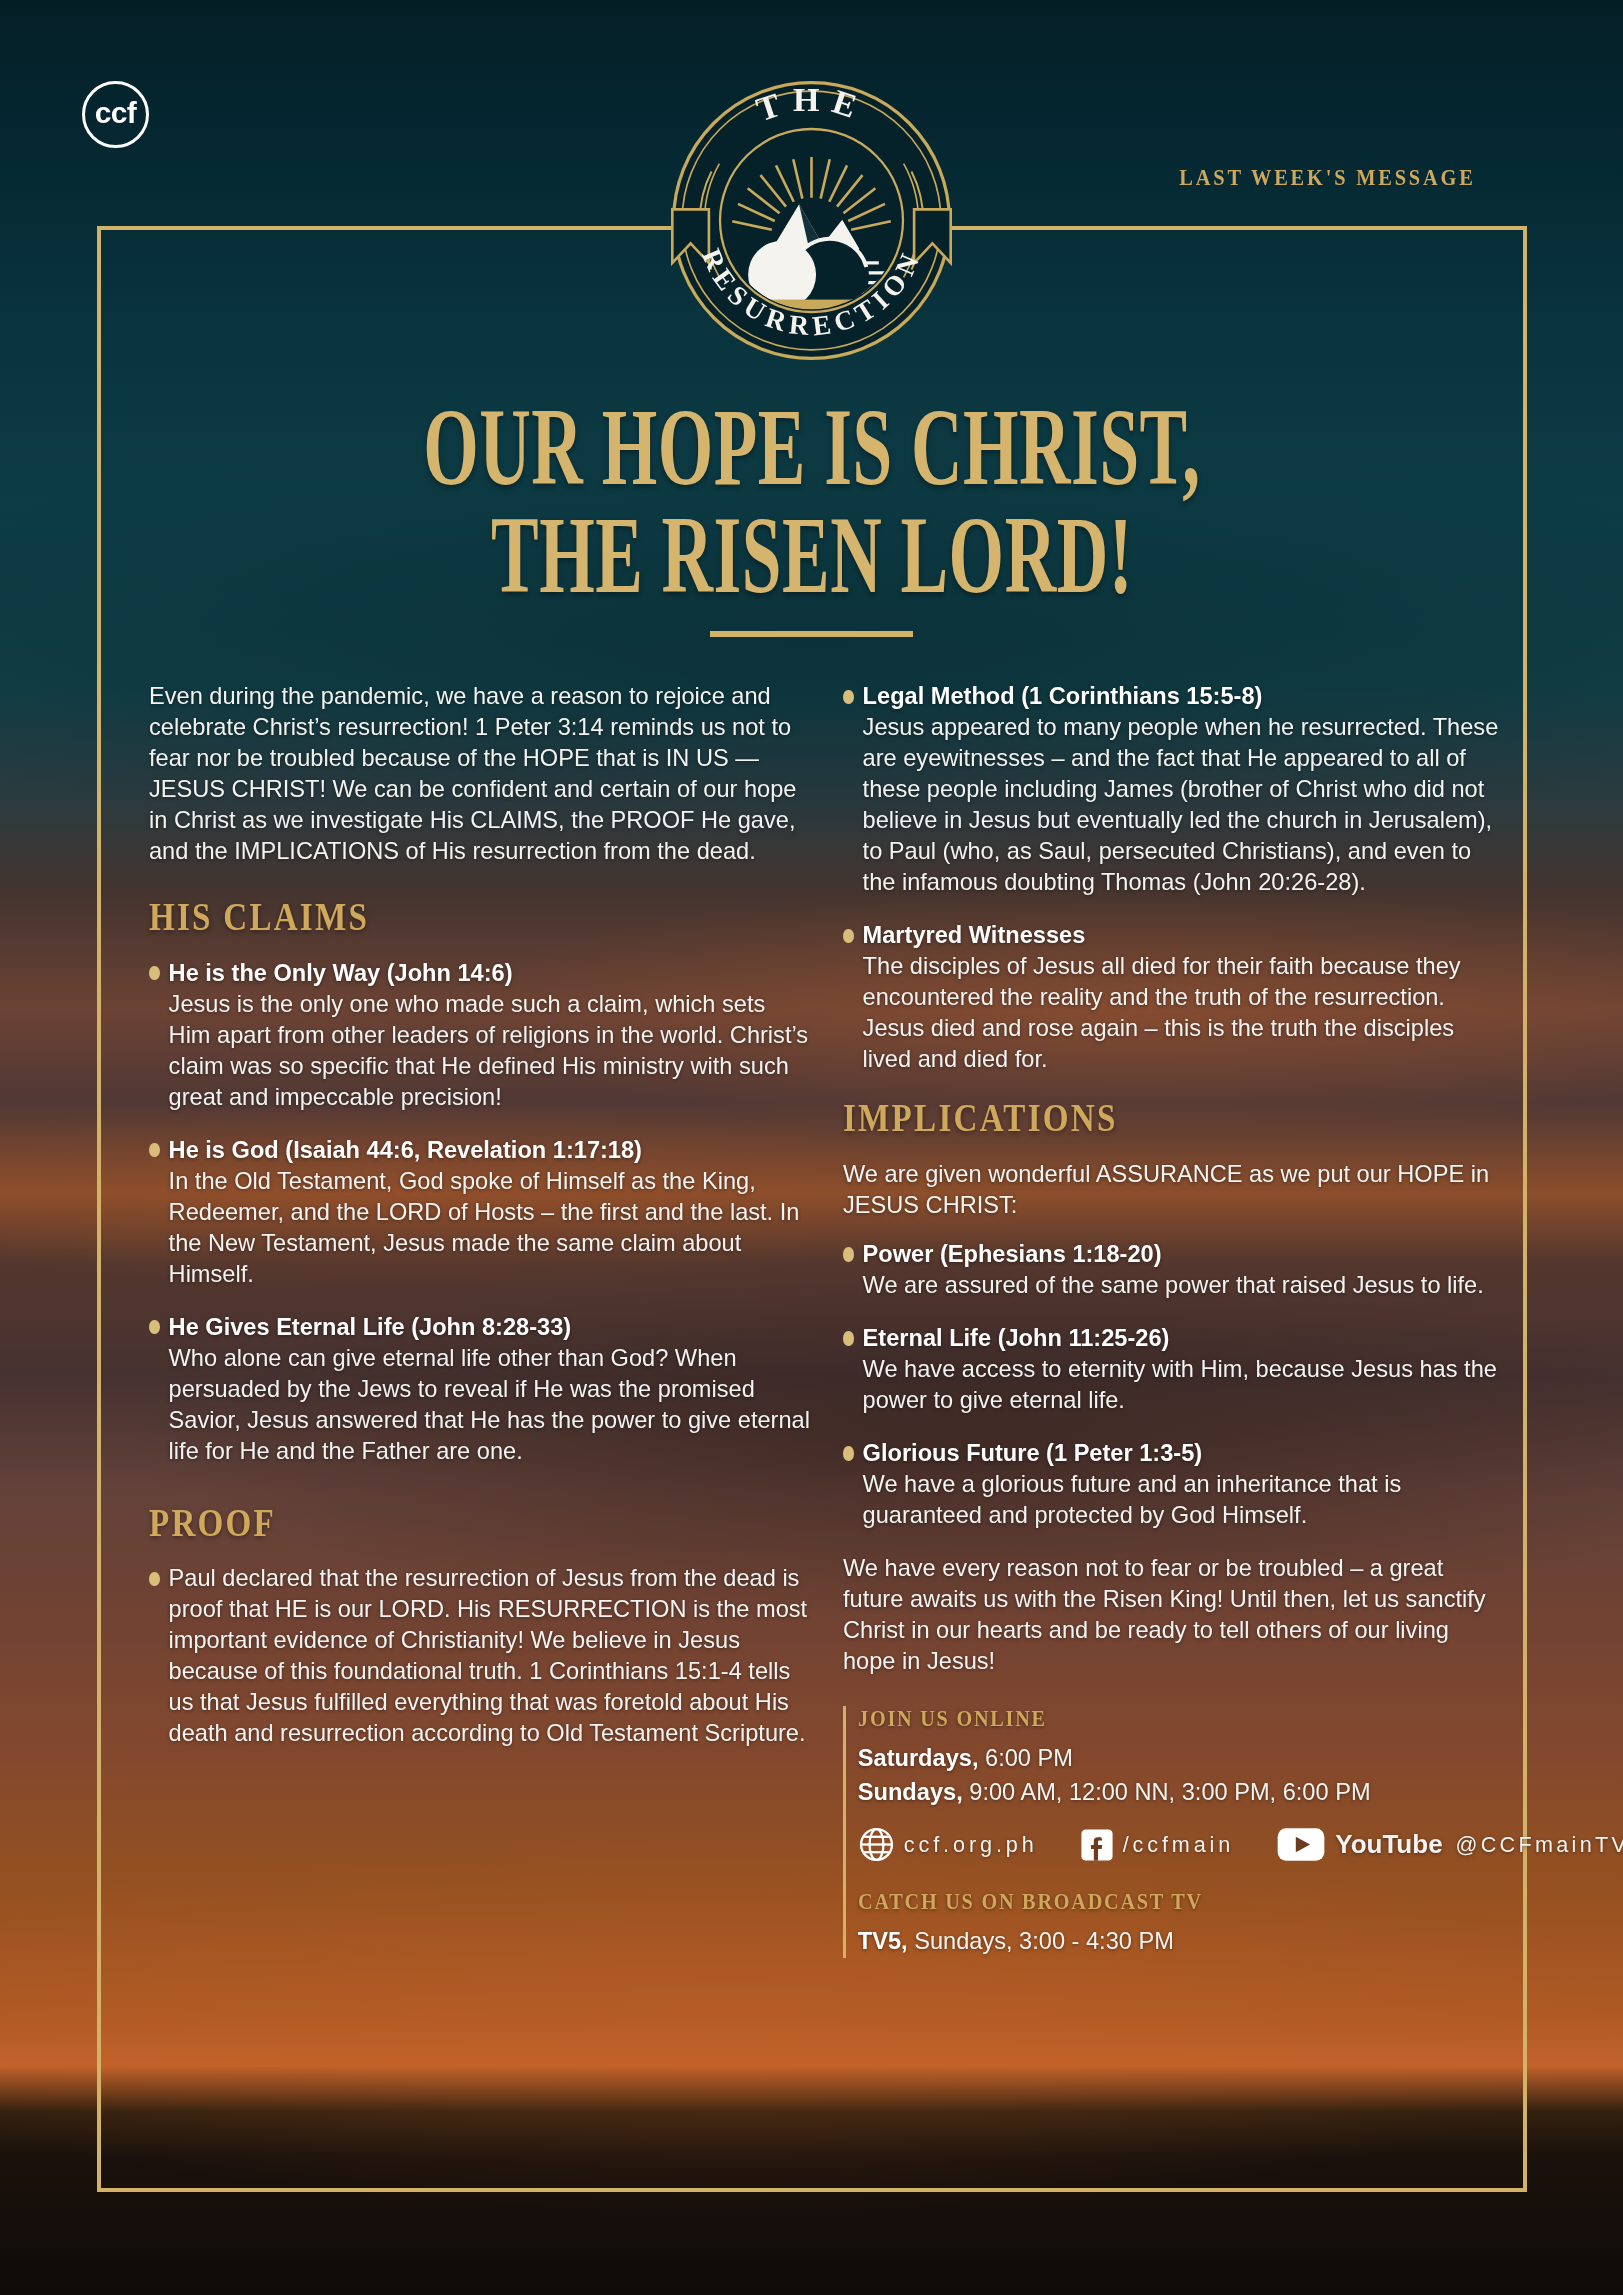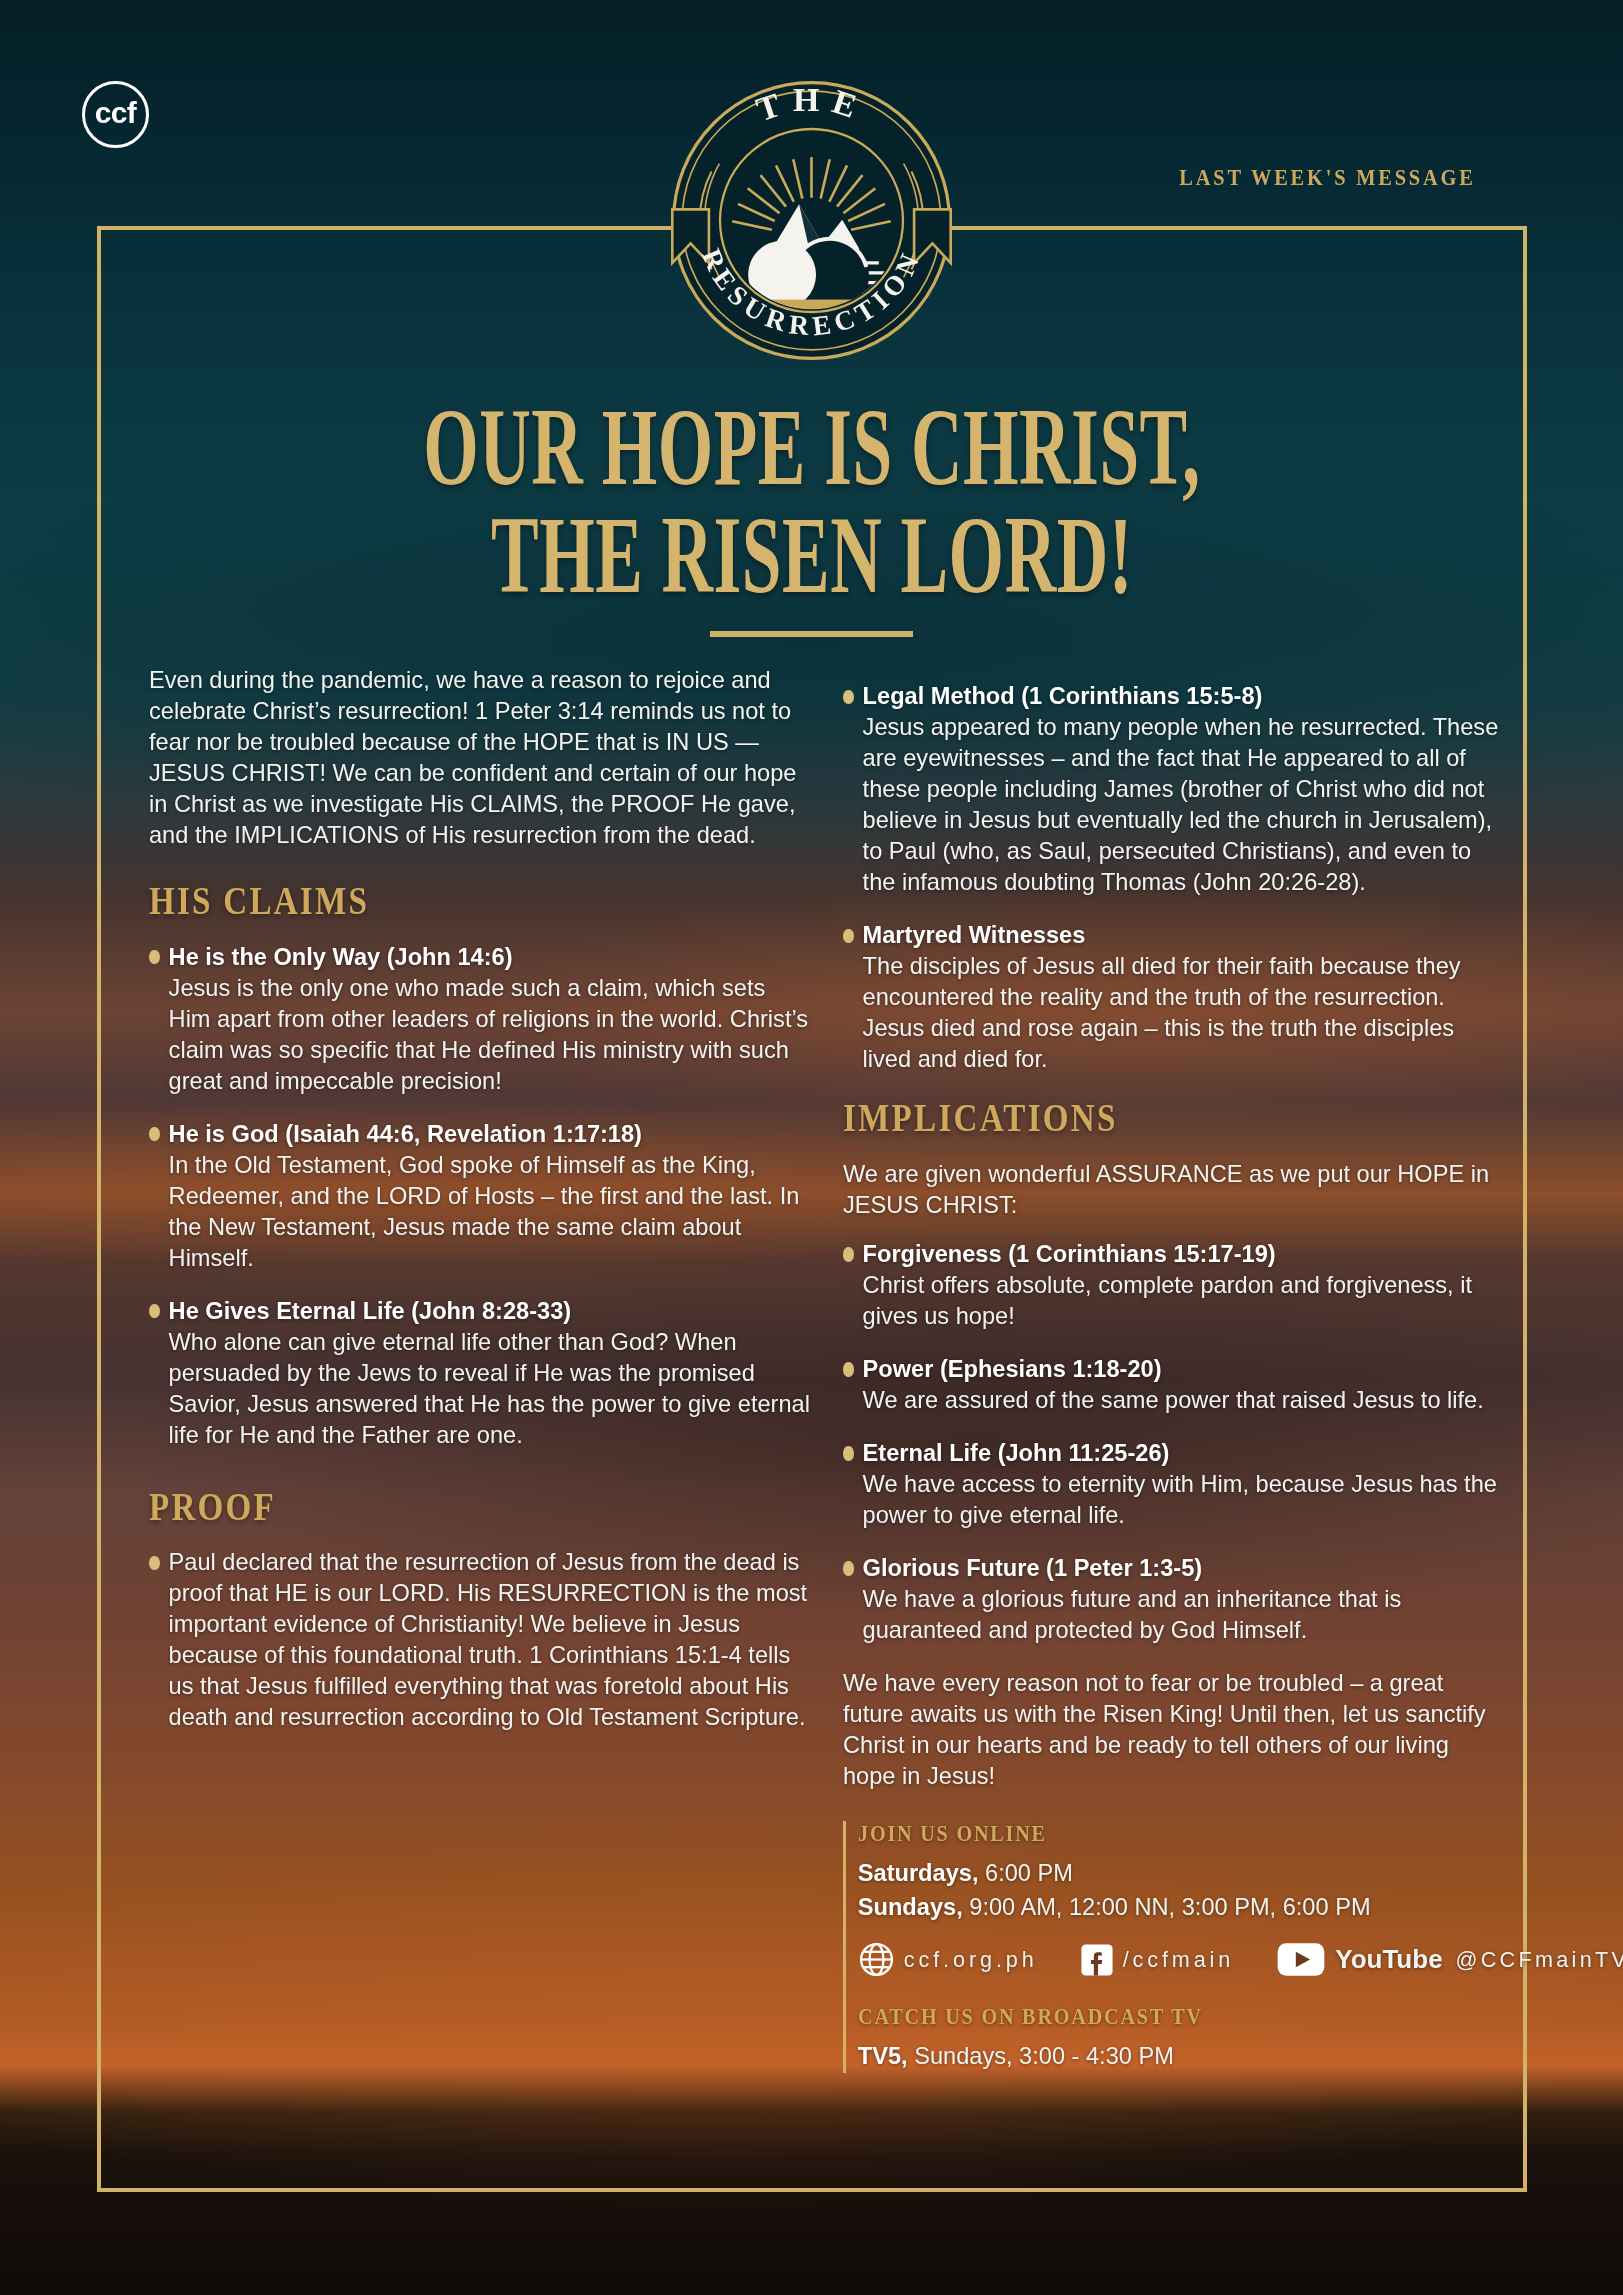--- a/index.html
+++ b/index.html
@@ -42,21 +42,21 @@
   .title{
     position:absolute;left:0;top:393px;width:1624px;margin:0;text-align:center;
     font-family:"Liberation Serif",serif;font-weight:bold;color:#d5b56d;
     font-size:105px;line-height:103px;letter-spacing:0.7px;
     transform:scale(.68,1.05);transform-origin:center top;
     text-shadow:0 2.6px 6.5px rgba(0,0,0,.35);
   }
   .divider{position:absolute;left:710px;top:631px;width:203px;height:5.9px;background:#d2b269;}
   .col{position:absolute;font-size:23.6px;line-height:31px;color:#f3f4f2;
     text-shadow:0 1.3px 3.9px rgba(0,0,0,.45);}
-  .col-left{left:149px;top:665px;width:664px;}
+  .col-left{left:149px;top:681px;width:664px;}
   .col-right{left:843px;top:681px;width:658px;}
   .col p{margin:0;}
   .intro{margin-bottom:29px !important;}
   .sec{
     font-family:"Liberation Serif",serif;font-weight:bold;color:#cfa85c;
     font-size:39px;line-height:42px;letter-spacing:2.6px;margin:0 0 19.6px 0;
     transform:scaleX(.85);transform-origin:left center;white-space:nowrap;
     text-shadow:0 2px 5.2px rgba(0,0,0,.4);
   }
   .sec-gap{margin-top:35px;}
@@ -191,24 +191,20 @@
   </div>
   <div class="item">
     <div class="item-h">Martyred Witnesses</div>
     <div class="item-b">The disciples of Jesus all died for their faith because they encountered the reality and the truth of the resurrection. Jesus died and rose again – this is the truth the disciples lived and died for.</div>
   </div>
 
   <h2 class="sec">IMPLICATIONS</h2>
   <p class="imp-intro">We are given wonderful ASSURANCE as we put our HOPE in JESUS CHRIST:</p>
 
   <div class="item">
-    <div class="item-h">Forgiveness (1 Corinthians 15:17-19)</div>
-    <div class="item-b">Christ offers absolute, complete pardon and forgiveness, it gives us hope!</div>
-  </div>
-  <div class="item">
     <div class="item-h">Power (Ephesians 1:18-20)</div>
     <div class="item-b">We are assured of the same power that raised Jesus to life.</div>
   </div>
   <div class="item">
     <div class="item-h">Eternal Life (John 11:25-26)</div>
     <div class="item-b">We have access to eternity with Him, because Jesus has the power to give eternal life.</div>
   </div>
   <div class="item">
     <div class="item-h">Glorious Future (1 Peter 1:3-5)</div>
     <div class="item-b">We have a glorious future and an inheritance that is guaranteed and protected by God Himself.</div>

